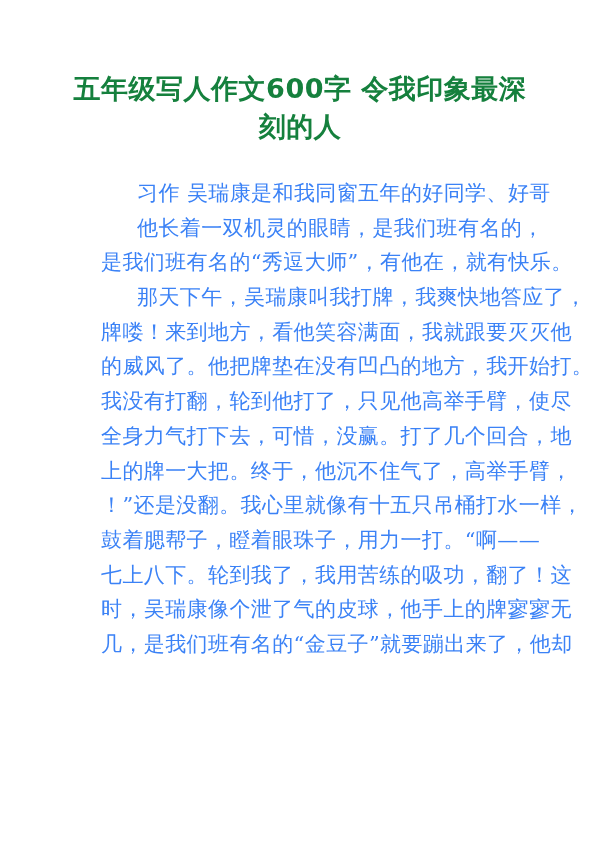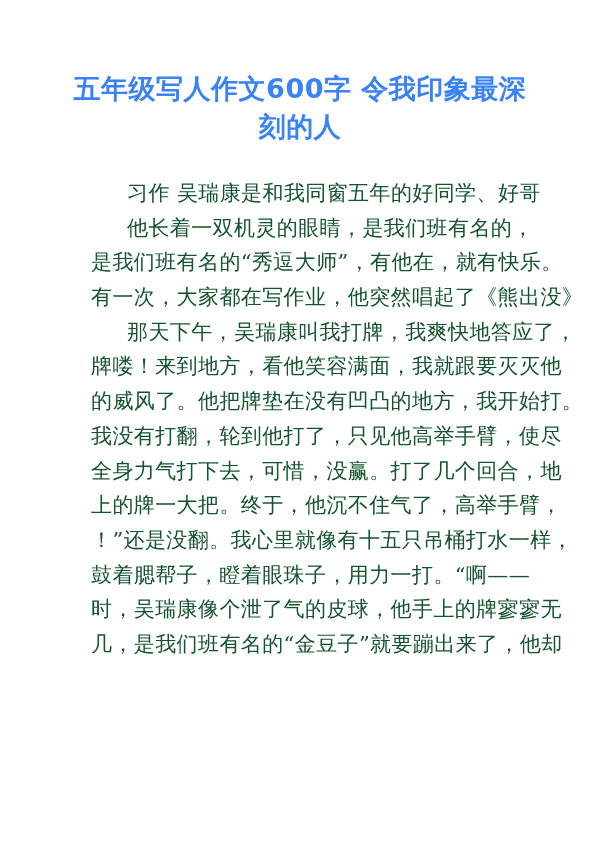--- a/index.html
+++ b/index.html
@@ -17,36 +17,36 @@
     .title {
       position: absolute;
       left: 0;
       top: 70px;
       width: 600px;
       text-align: center;
       font-family: "DejaVu Sans", "Liberation Sans", sans-serif;
       font-weight: bold;
       font-size: 27px;
       line-height: 38px;
-      color: #3b82f6;
+      color: #15803d;
       letter-spacing: 0.5px;
     }
     .title .line {
       display: block;
       white-space: nowrap;
     }
     .body {
       position: absolute;
-      left: 91px;
+      left: 101px;
       top: 176px;
       width: 400px;
       font-family: "DejaVu Serif", "Liberation Serif", serif;
       font-size: 21px;
       line-height: 34.7px;
-      color: #14532d;
+      color: #3b82f6;
     }
     .body .line {
       display: block;
       white-space: nowrap;
       height: 34.7px;
       letter-spacing: 0.4px;
     }
     .body .line.indent {
       padding-left: 36px;
     }
@@ -56,24 +56,24 @@
 
 <div class="title">
   <span class="line">五年级写人作文600字  令我印象最深</span>
   <span class="line">刻的人</span>
 </div>
 
 <div class="body">
   <span class="line indent">习作    吴瑞康是和我同窗五年的好同学、好哥</span>
   <span class="line indent">他长着一双机灵的眼睛，是我们班有名的，</span>
   <span class="line">是我们班有名的“秀逗大师”，有他在，就有快乐。</span>
-  <span class="line">有一次，大家都在写作业，他突然唱起了《熊出没》</span>
   <span class="line indent">那天下午，吴瑞康叫我打牌，我爽快地答应了，</span>
   <span class="line">牌喽！来到地方，看他笑容满面，我就跟要灭灭他</span>
   <span class="line">的威风了。他把牌垫在没有凹凸的地方，我开始打。</span>
   <span class="line">我没有打翻，轮到他打了，只见他高举手臂，使尽</span>
   <span class="line">全身力气打下去，可惜，没赢。打了几个回合，地</span>
   <span class="line">上的牌一大把。终于，他沉不住气了，高举手臂，</span>
   <span class="line">！”还是没翻。我心里就像有十五只吊桶打水一样，</span>
   <span class="line">鼓着腮帮子，瞪着眼珠子，用力一打。“啊——</span>
+  <span class="line">七上八下。轮到我了，我用苦练的吸功，翻了！这</span>
   <span class="line">时，吴瑞康像个泄了气的皮球，他手上的牌寥寥无</span>
   <span class="line">几，是我们班有名的“金豆子”就要蹦出来了，他却</span>
 </div>
 
 </body></html>

